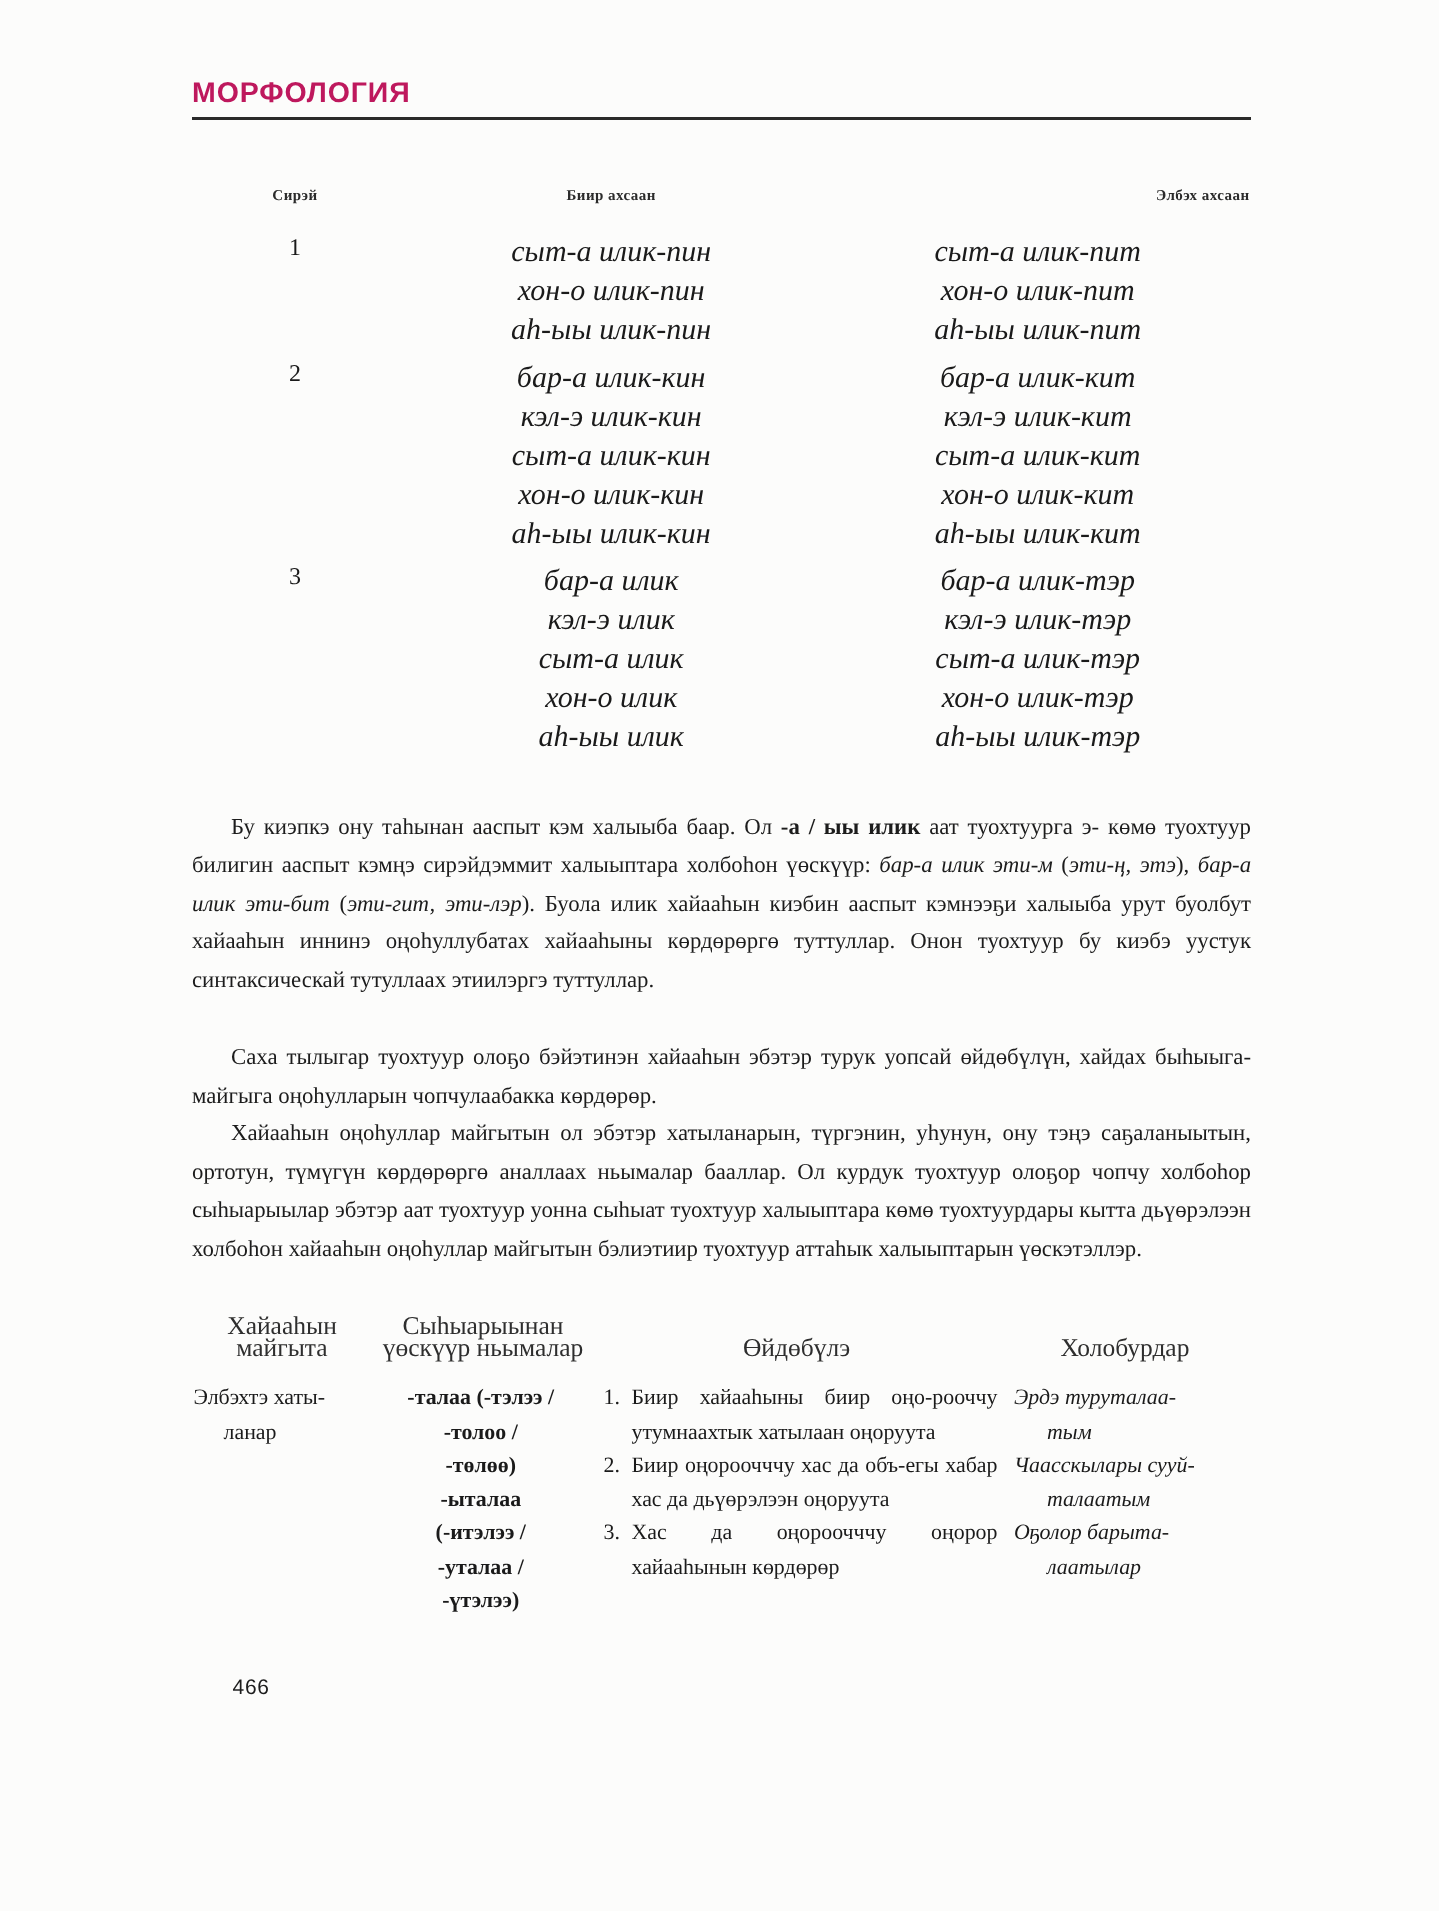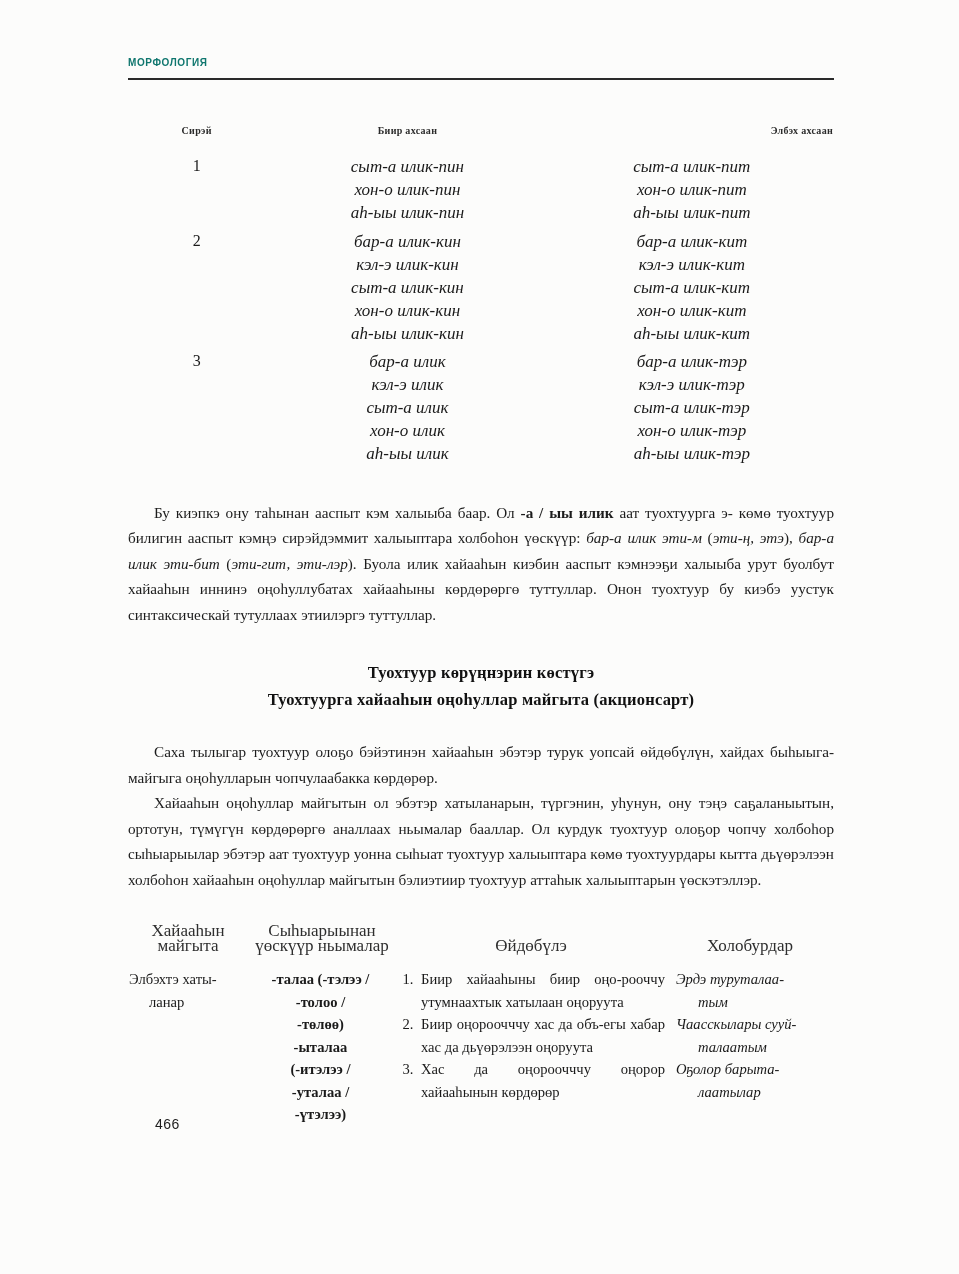--- a/index.html
+++ b/index.html
@@ -31,23 +31,23 @@
   }
 
   
   .runhead {
     position: relative;
     height: 34px;
   }
   .runhead .rh-title {
     font-family: "Liberation Sans", "DejaVu Sans", sans-serif;
     font-weight: bold;
-    font-size: 10px;
+    font-size: 19px;
     letter-spacing: .6px;
-    color: #0f766e;
+    color: #be185d;
     display: inline-block;
     padding-bottom: 2px;
   }
   .runhead .rh-rule {
     position: absolute;
     left: 0;
     right: 0;
     bottom: 6px;
     height: 2px;
     background: #2a2a2a;
@@ -71,21 +71,21 @@
     font-weight: bold;
     font-size: 10px;
     color: #2b2b2b;
     padding-bottom: 14px;
     letter-spacing: .3px;
   }
   .paradigm th.c-person { width: 110px; text-align: center; }
   .paradigm th.c-sg     { width: 230px; text-align: center; }
   .paradigm th.c-pl     { width: 230px; text-align: right; }
   .paradigm td {
-    font-size: 17px;
+    font-size: 20px;
     font-style: italic;
     padding: 1.5px 0;
     color: #1a1a1a;
     white-space: nowrap;
   }
   .paradigm td.person {
     text-align: center;
     font-style: normal;
     font-size: 16px;
     vertical-align: top;
@@ -269,24 +269,20 @@
         </tr>
         <tr>
           <td class="sg">аһ-ыы илик</td>
           <td class="pl">аһ-ыы илик-тэр</td>
         </tr>
       </tbody>
     </table>
 
     <p class="prose first"><span>Бу киэпкэ ону таһынан ааспыт кэм халыыба баар. Ол </span><span class="bd">-а / ыы илик</span><span> аат туохтуурга э- көмө туохтуур билигин ааспыт кэмңэ сирэйдэммит халыыптара холбоһон үөскүүр: </span><span class="it">бар-а илик эти-м</span><span> (</span><span class="it">эти-ң, этэ</span><span>), </span><span class="it">бар-а илик эти-бит</span><span> (</span><span class="it">эти-гит, эти-лэр</span><span>). Буола илик хайааһын киэбин ааспыт кэмнээҕи халыыба урут буолбут хайааһын иннинэ оңоһуллубатах хайааһыны көрдөрөргө туттуллар. Онон туохтуур бу киэбэ уустук синтаксическай тутуллаах этиилэргэ туттуллар.</span></p>
 
-    <div class="heading">
-      <span class="h-sub">Туохтуур көрүңнэрин көстүгэ</span>
-      <span class="h-sub">Туохтуурга хайааһын оңоһуллар майгыта (акционсарт)</span>
-    </div>
 
     <p class="prose" style="margin-top:26px">Саха тылыгар туохтуур олоҕо бэйэтинэн хайааһын эбэтэр турук уопсай өйдөбүлүн, хайдах быһыыга-майгыга оңоһулларын чопчулаабакка көрдөрөр.</p>
     <p class="prose tight">Хайааһын оңоһуллар майгытын ол эбэтэр хатыланарын, түргэнин, уһунун, ону тэңэ саҕаланыытын, ортотун, түмүгүн көрдөрөргө аналлаах ньымалар бааллар. Ол курдук туохтуур олоҕор чопчу холбоһор сыһыарыылар эбэтэр аат туохтуур уонна сыһыат туохтуур халыыптара көмө туохтуурдары кытта дьүөрэлээн холбоһон хайааһын оңоһуллар майгытын бэлиэтиир туохтуур аттаһык халыыптарын үөскэтэллэр.</p>
 
     <table class="grid">
       <colgroup>
         <col class="k1">
           <col class="k2">
           <col class="k3">
           <col class="k4">

